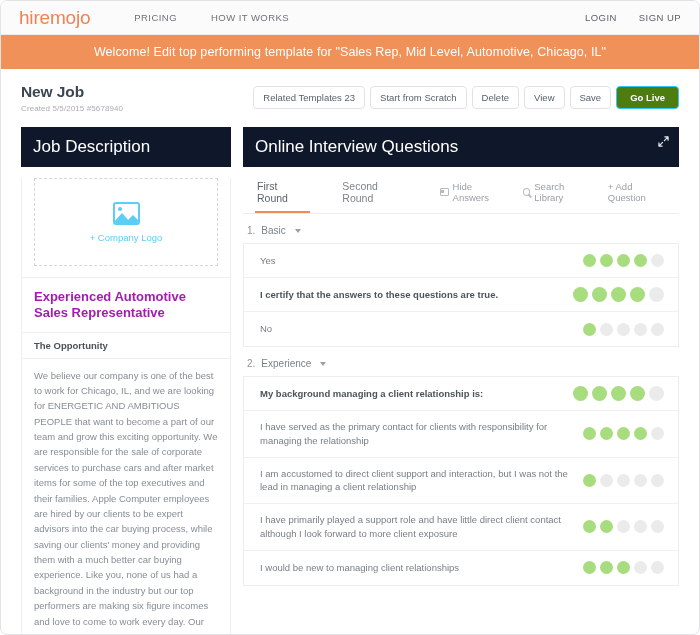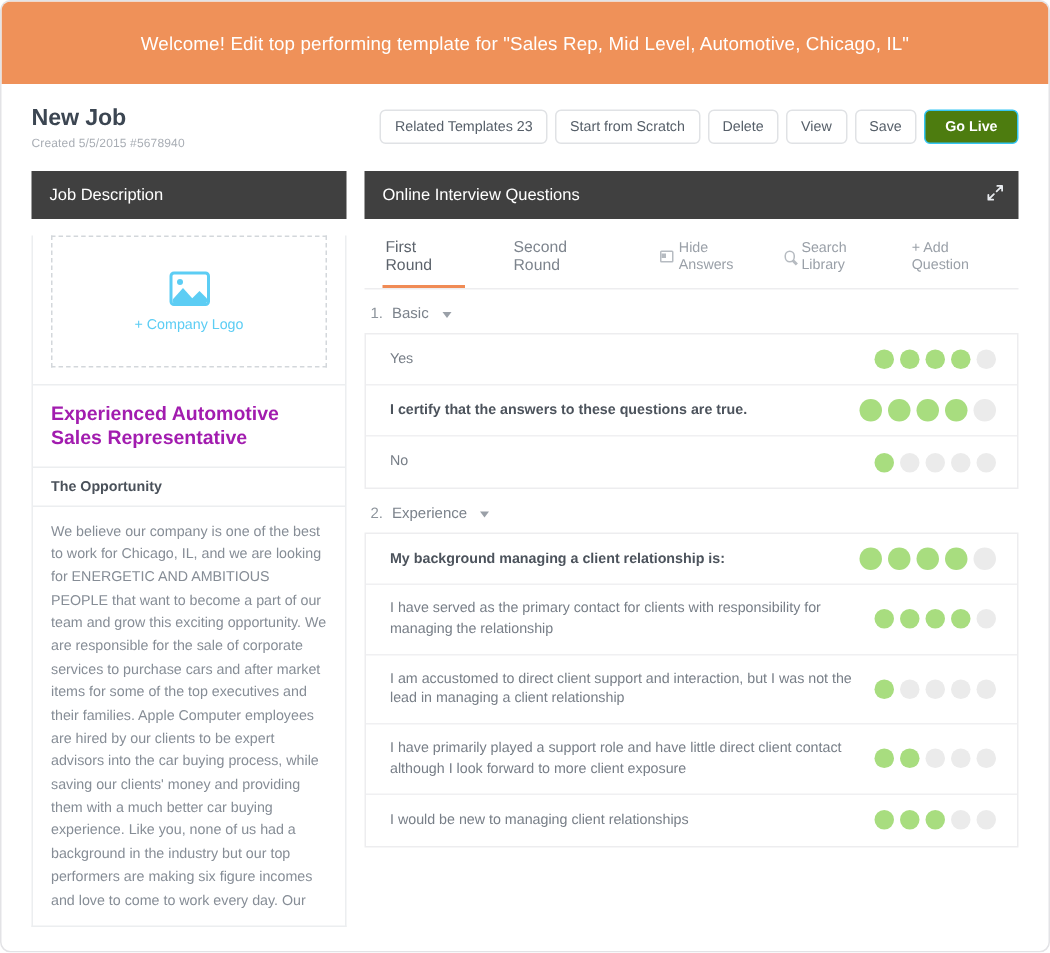--- a/index.html
+++ b/index.html
@@ -37,21 +37,21 @@
   }
   .navlinks{display:flex;align-items:center;margin-left:44px;gap:34px;}
   .navlink{
     font-size:9.5px;color:#6d7278;letter-spacing:0.45px;
   }
   .navright{margin-left:auto;display:flex;gap:22px;align-items:center;}
   .navright .navlink{color:#5b6066;}
 
   
   .banner{
-    height:55px;
+    height:34px;
     background:#ef9159;
     display:flex;align-items:center;justify-content:center;
   }
   .banner span{
     color:#ffffff;font-size:12.5px;letter-spacing:0.1px;
   }
 
   
   .pagehead{
     display:flex;align-items:flex-start;
@@ -87,23 +87,23 @@
 
   
   .cols{
     display:flex;
     padding:14px 20px 0 20px;
     gap:12px;
     box-sizing:border-box;
   }
   .panel{background:#ffffff;}
   .panel-head{
-    background:#404040;
+    background:#0f172a;
     color:#ffffff;
-    font-size:11px;
+    font-size:17px;
     padding:10px 12px;
     position:relative;
   }
   .leftcol{width:210px;flex:0 0 210px;}
   .rightcol{flex:1 1 auto;}
 
   .left-body{
     border:1px solid #eceef0;border-top:none;
     box-sizing:border-box;
   }
@@ -232,20 +232,31 @@
   .dot{border-radius:50%;background:#ebebeb;}
   .dot.on{background:#a8dd7f;}
   .sz-lg .dot{width:15px;height:15px;}
   .sz-sm .dot{width:13px;height:13px;}
 </style>
 </head>
 <body>
 
 <div class="frame">
 
+  <div class="topnav">
+    <div class="logo">hiremojo</div>
+    <div class="navlinks">
+      <div class="navlink">PRICING</div>
+      <div class="navlink">HOW IT WORKS</div>
+    </div>
+    <div class="navright">
+      <div class="navlink">LOGIN</div>
+      <div class="navlink">SIGN UP</div>
+    </div>
+  </div>
 
   <div class="banner">
     <span>Welcome! Edit top performing template for "Sales Rep, Mid Level, Automotive, Chicago, IL"</span>
   </div>
 
   <div class="pagehead">
     <div class="titleblock">
       <div class="jobtitle">New Job</div>
       <div class="jobmeta">Created 5/5/2015  #5678940</div>
     </div>

